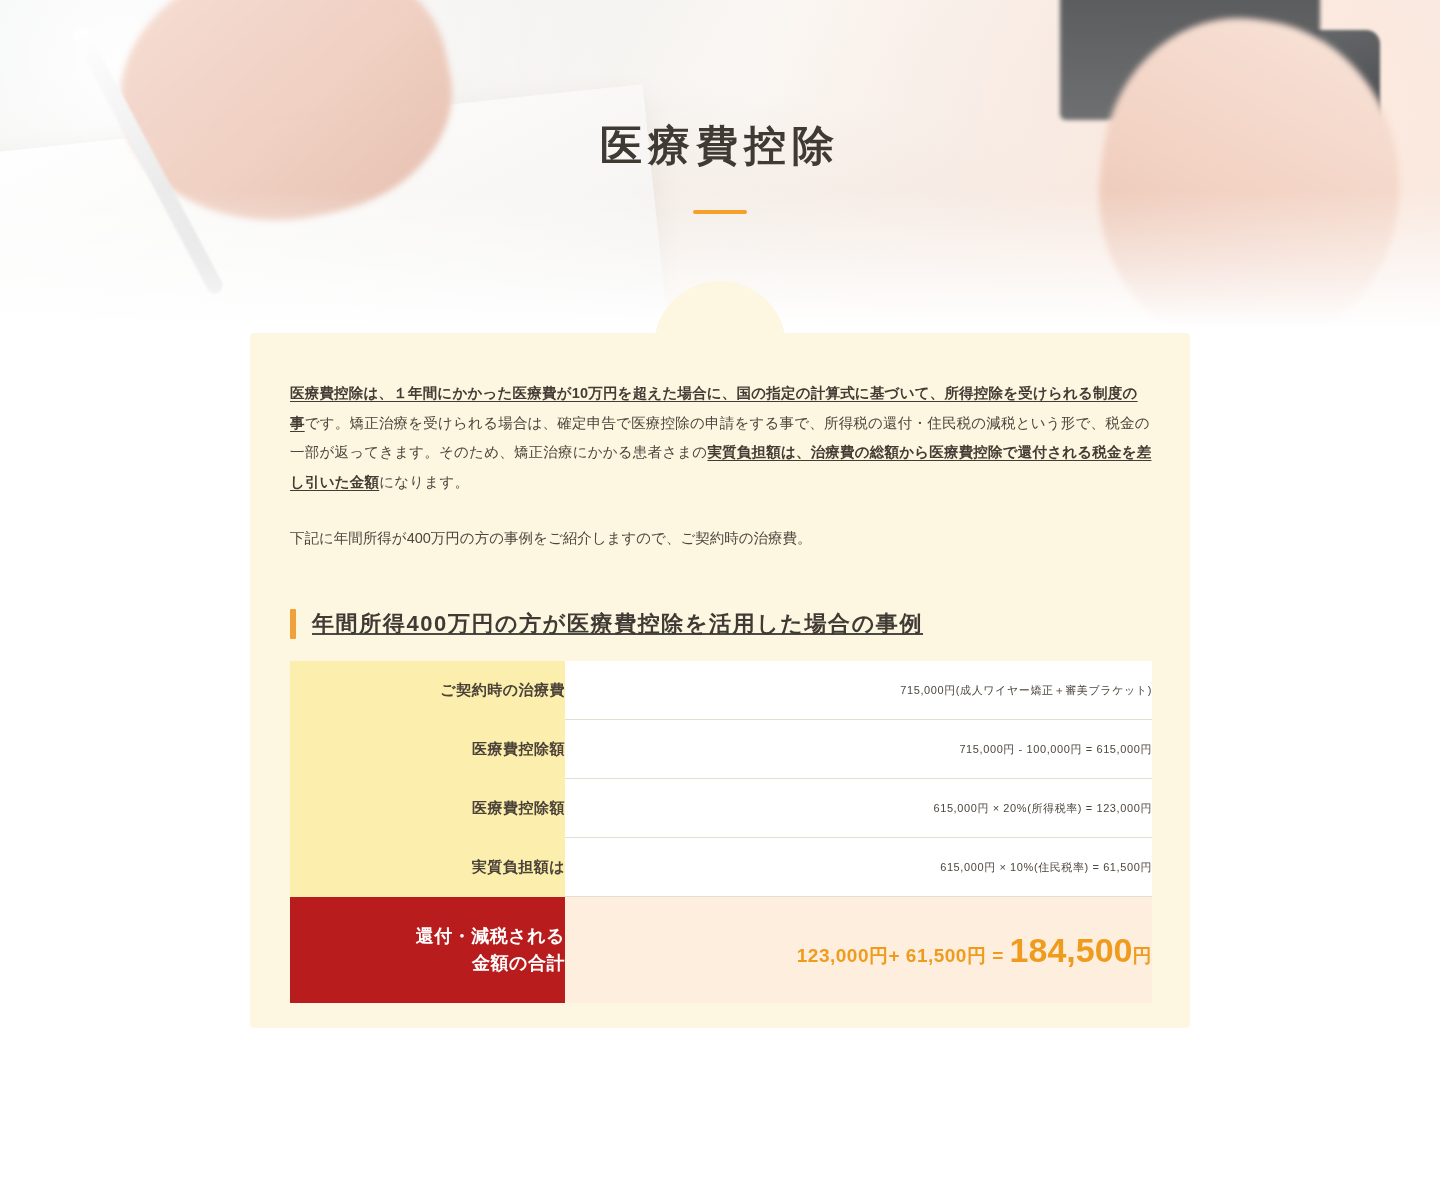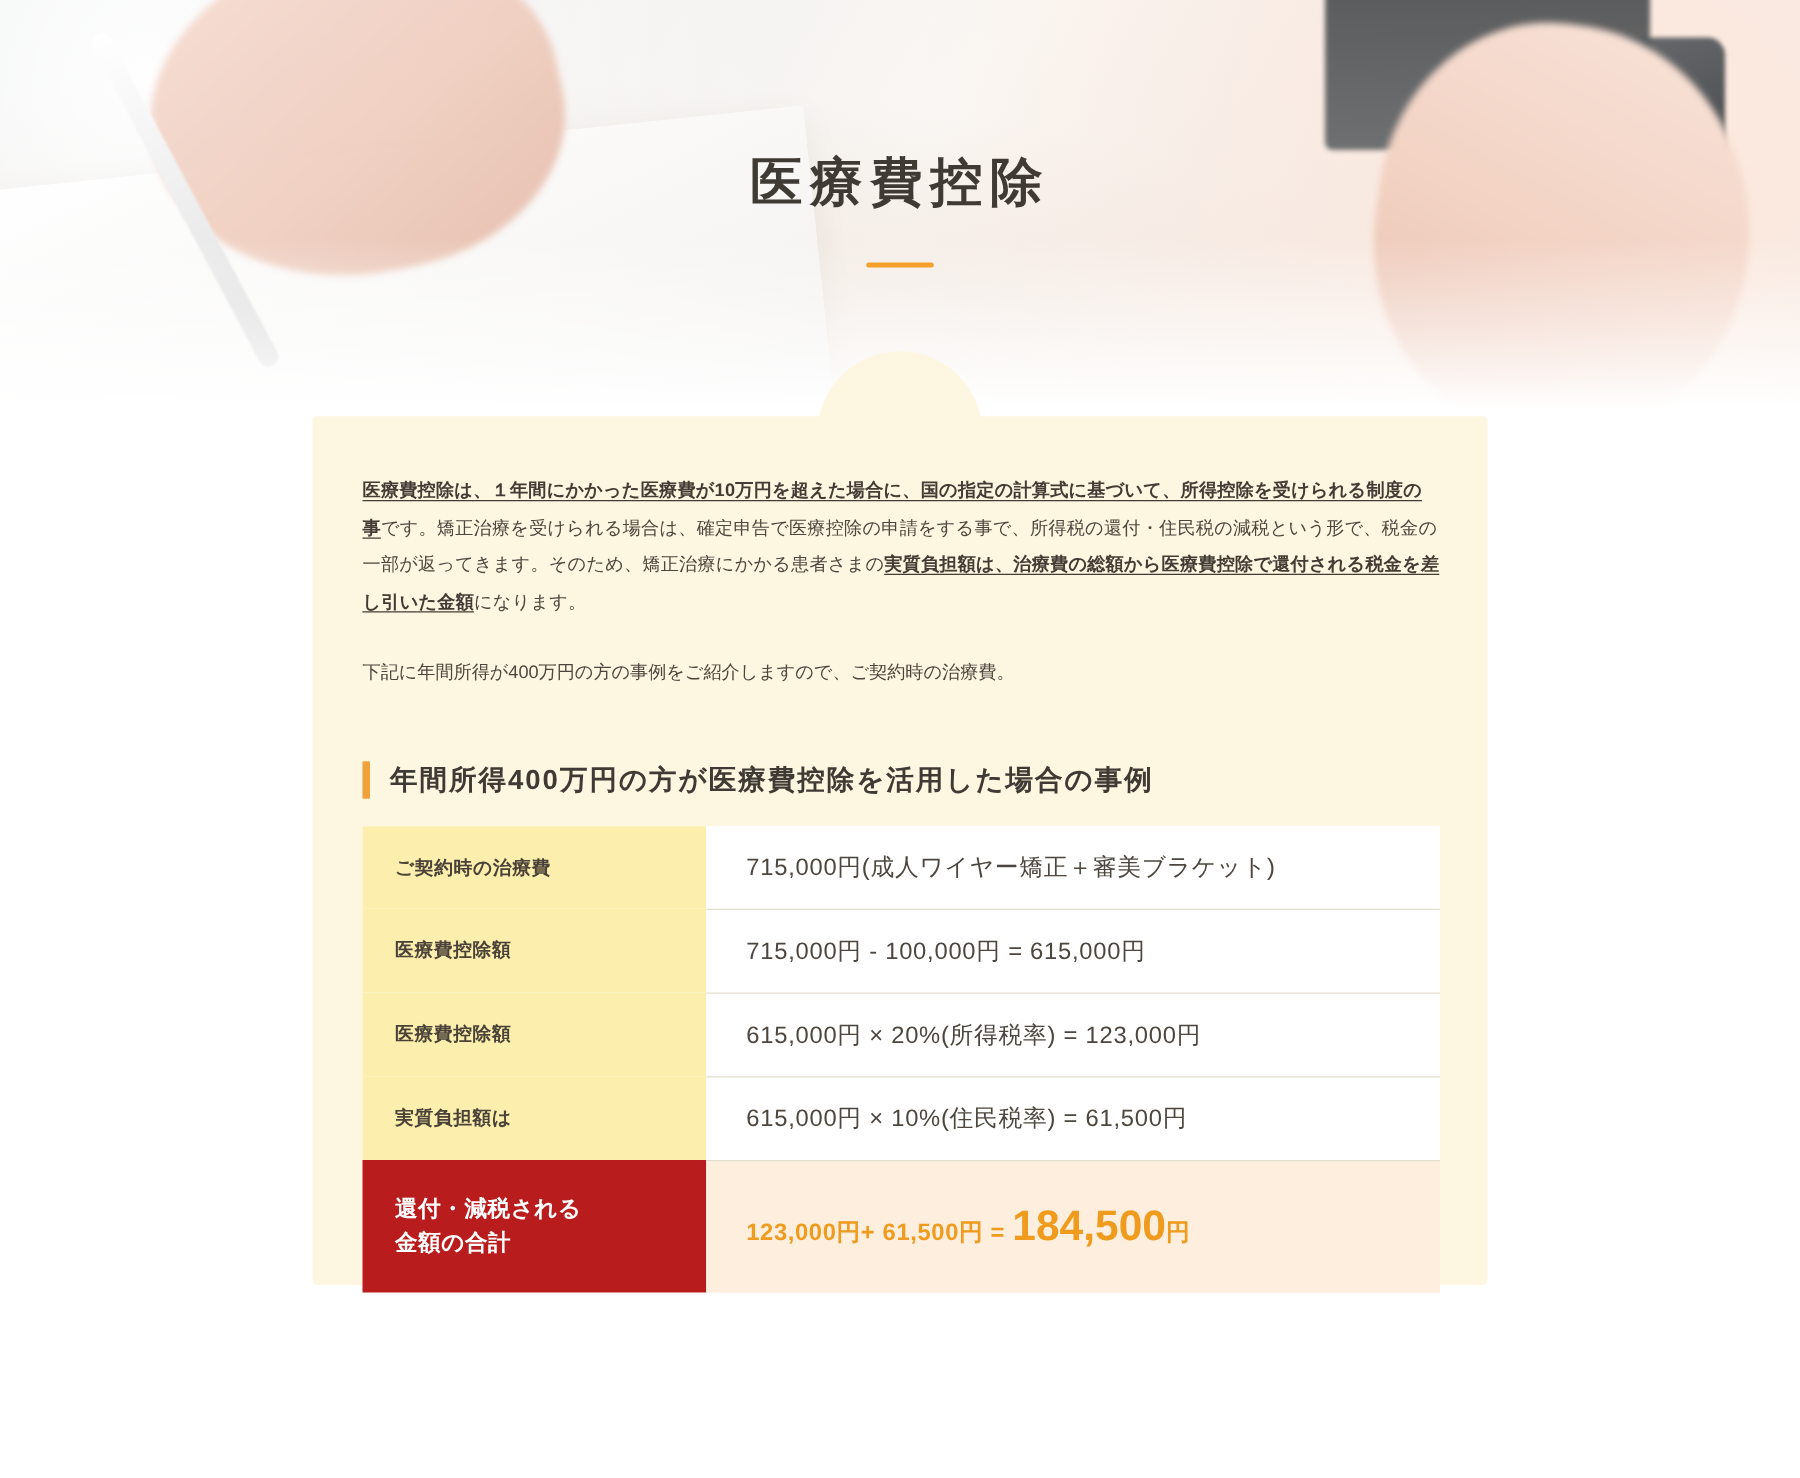--- a/index.html
+++ b/index.html
@@ -164,20 +164,21 @@
     line-height: 2;
     color: #4c463e;
   }
 
   
   .section-head {
     display: flex;
     align-items: center;
     margin-top: 56px;
     margin-bottom: 22px;
+    text-decoration: underline;
   }
   .section-bar {
     width: 6px;
     height: 30px;
     background: #efa13a;
     margin-right: 16px;
     border-radius: 1px;
   }
   .section-title {
     font-size: 22px;
@@ -187,33 +188,34 @@
   }
 
   
   .table {
     width: 862px;
     border-collapse: collapse;
     background: #ffffff;
   }
   .table tr td {
     vertical-align: middle;
+    text-align: right;
   }
   td.th-cell {
     width: 275px;
     background: #fcefad;
     font-size: 15px;
     font-weight: bold;
     color: #4a4238;
     padding: 20px 0 20px 26px;
     letter-spacing: .5px;
   }
   td.val-cell {
     background: #ffffff;
-    font-size: 19px;
+    font-size: 11px;
     color: #4c463e;
     padding: 20px 0 20px 32px;
     letter-spacing: .6px;
     border-bottom: 1px solid #e4ded0;
   }
   tr.row-1 td.val-cell { border-top: 0; }
   tr.row-total td.th-cell {
     background: #b91c1c;
     color: #ffffff;
     font-size: 18px;

